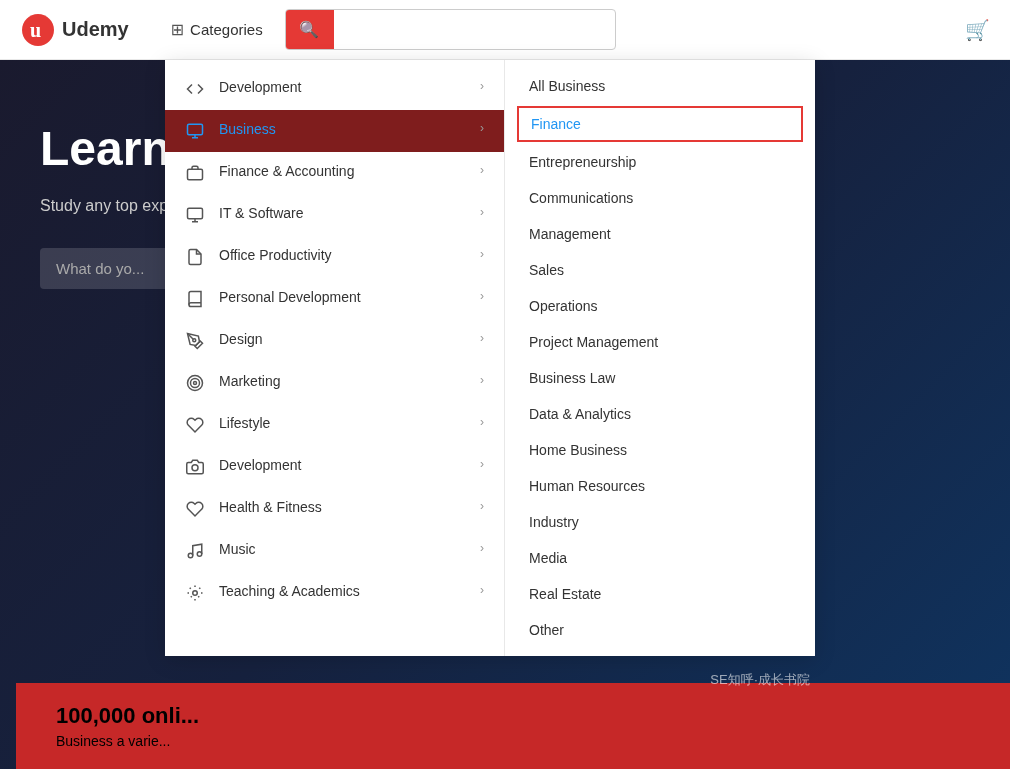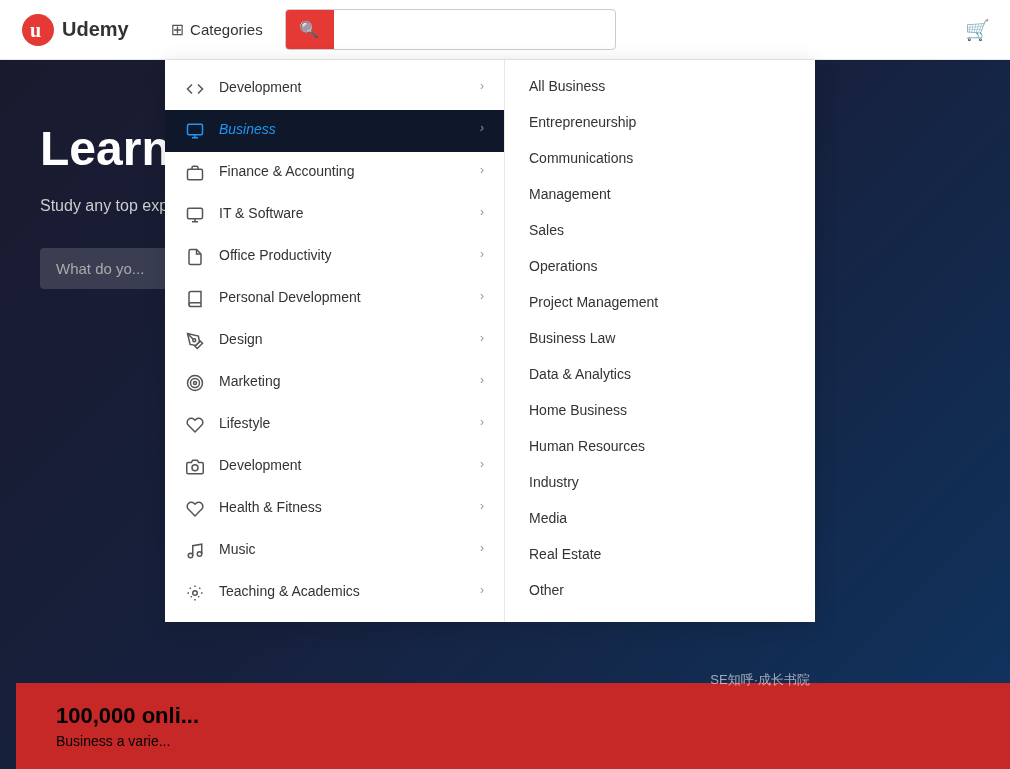--- a/index.html
+++ b/index.html
@@ -158,22 +158,21 @@
       align-items: flex-start;
       padding: 11px 20px;
       cursor: pointer;
       font-size: 14px;
       color: #333;
       gap: 14px;
       position: relative;
     }
     .cat-item.active {
       color: #2196f3;
-      background: #0f172a;
-      font-style: italic;
+      background: #7f1d1d;
     }
     .cat-icon {
       width: 20px;
       height: 20px;
       display: flex;
       align-items: center;
       justify-content: center;
       color: #555;
       font-size: 16px;
       flex-shrink: 0;
@@ -404,20 +403,21 @@
             <path d="M6.34 17.66l1.41-1.41"></path>
           </svg>
         </span>
         <span class="cat-label">Teaching &amp; Academics</span>
         <span class="cat-arrow">›</span>
       </div>
     </div>
 
   <div class="right-panel" id="right-panel">
   <a href="#" class="sub-item">All Business</a>
+      <a href="#" class="sub-item highlighted">Finance</a>
       <a href="#" class="sub-item">Entrepreneurship</a>
       <a href="#" class="sub-item">Communications</a>
       <a href="#" class="sub-item">Management</a>
       <a href="#" class="sub-item">Sales</a>
       <a href="#" class="sub-item">Operations</a>
       <a href="#" class="sub-item">Project Management</a>
       <a href="#" class="sub-item">Business Law</a>
       <a href="#" class="sub-item">Data &amp; Analytics</a>
       <a href="#" class="sub-item">Home Business</a>
       <a href="#" class="sub-item">Human Resources</a>

